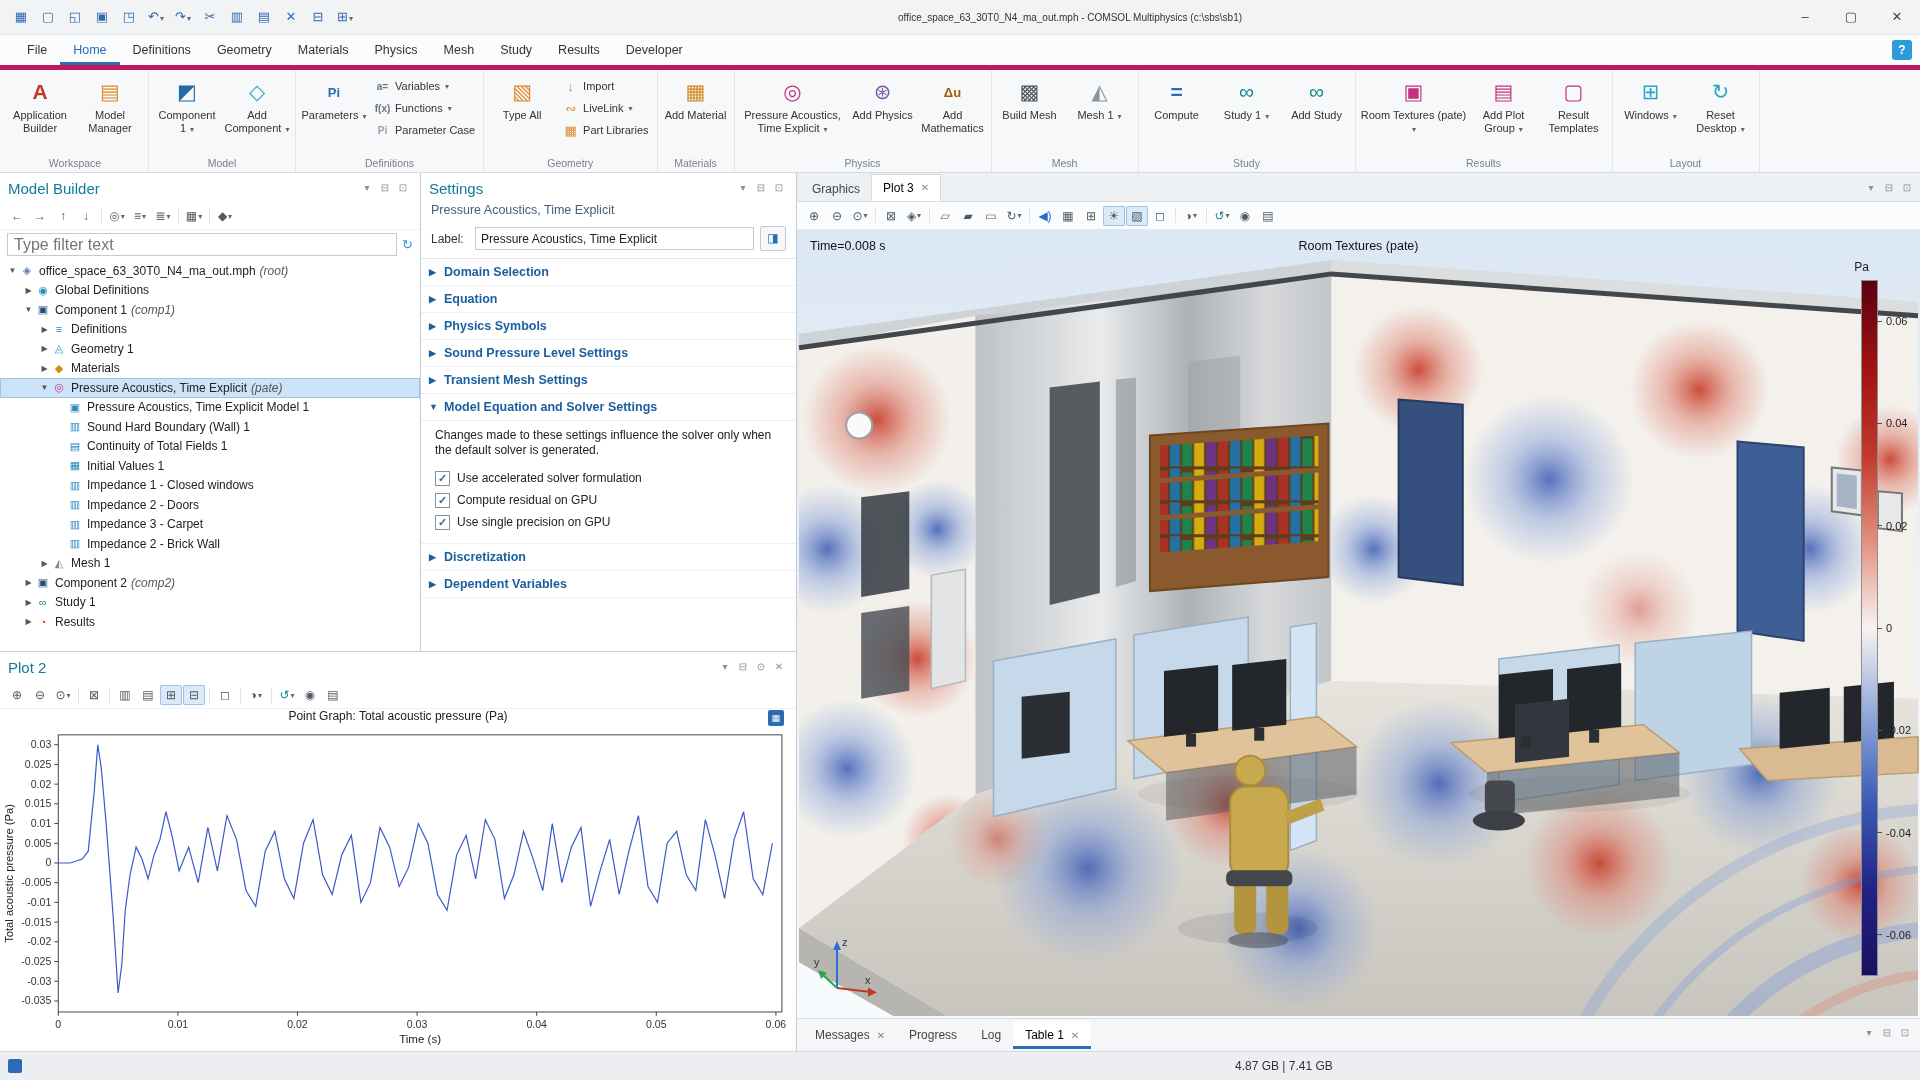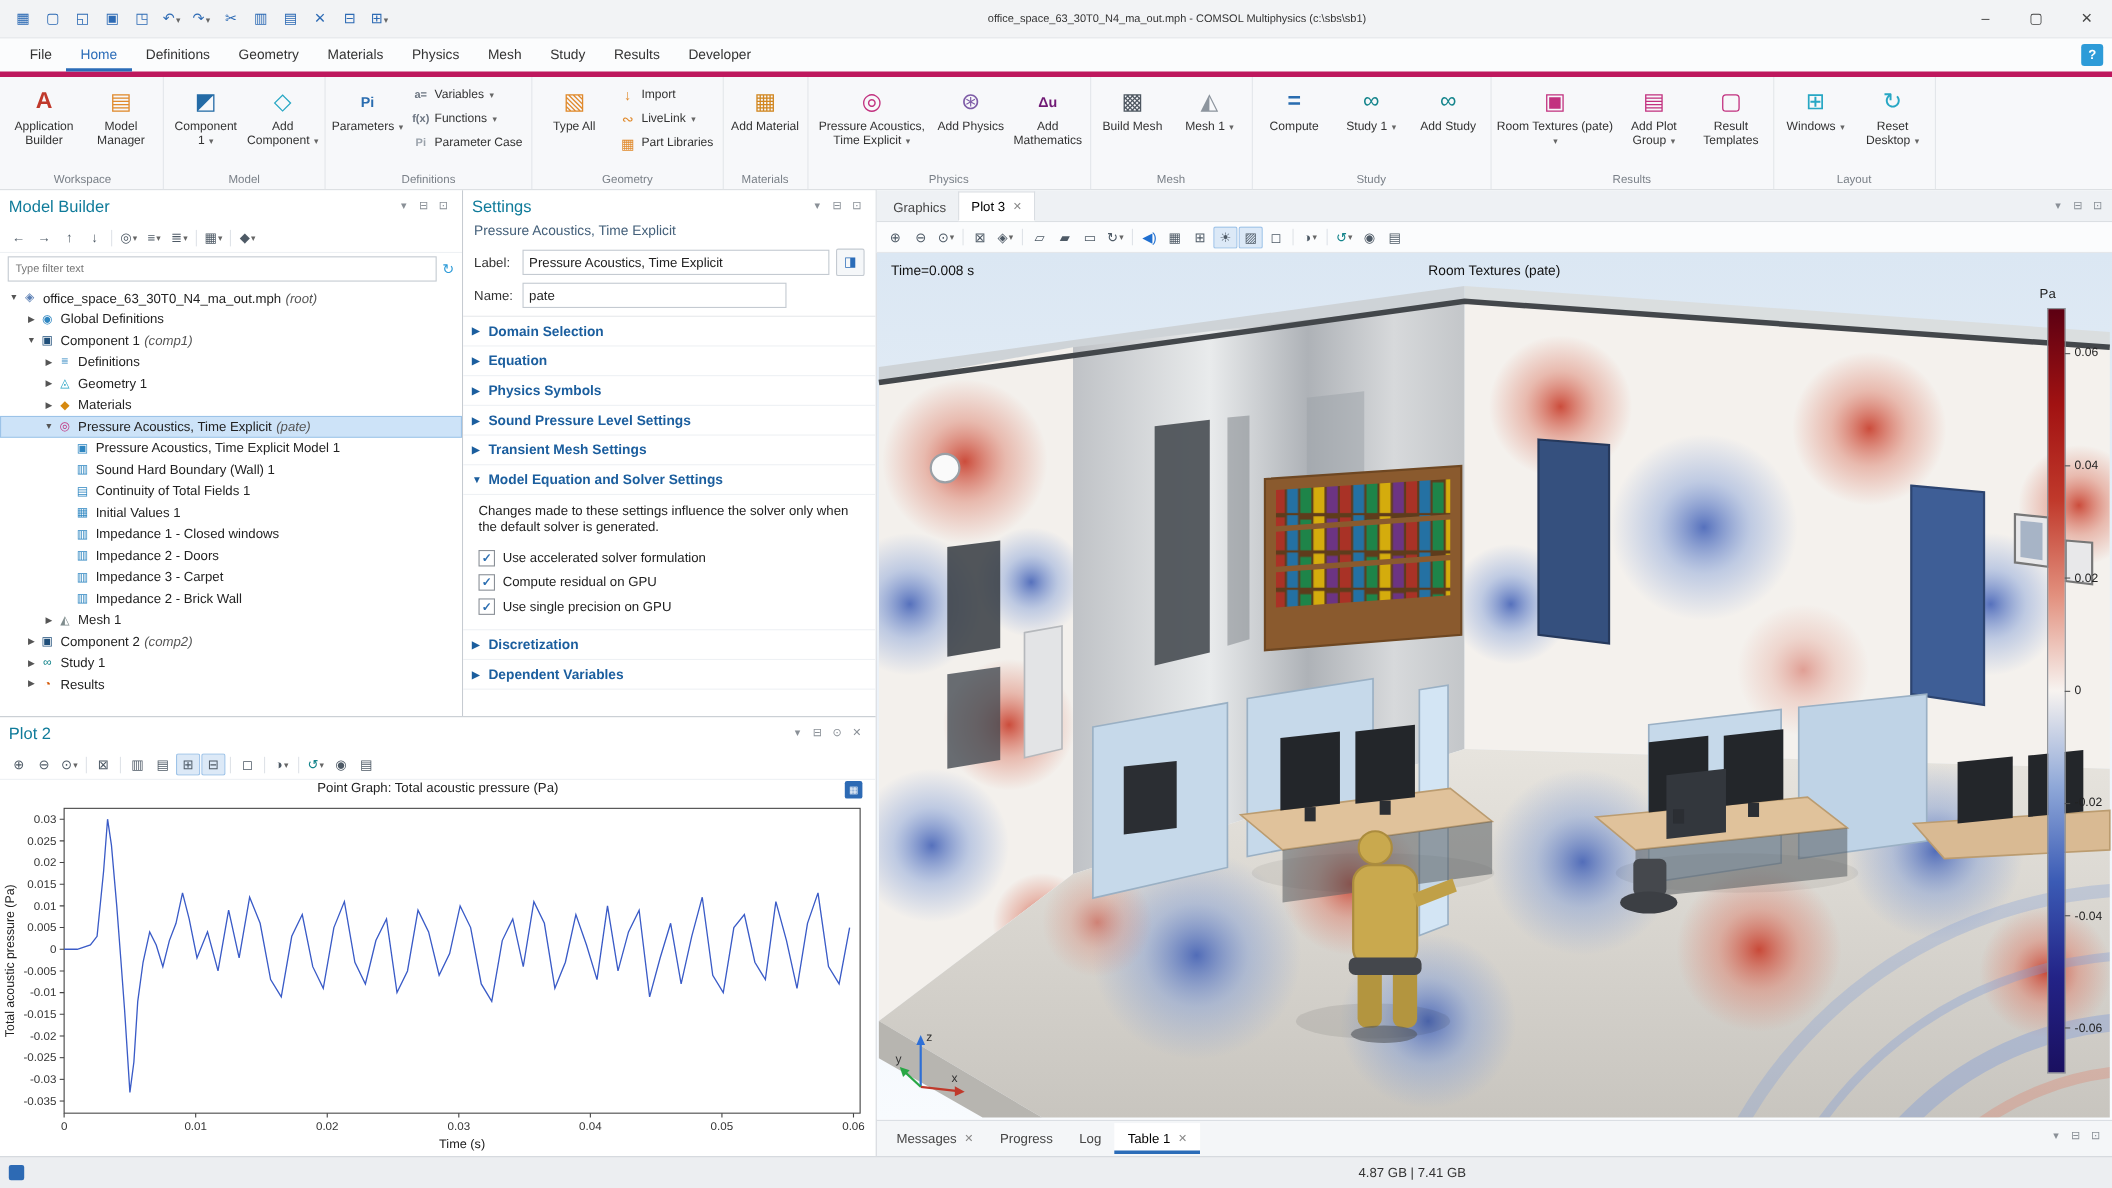--- a/index.html
+++ b/index.html
@@ -48,21 +48,21 @@
   .spacer{flex:1;}
   .phicon{width:18px;height:18px;line-height:18px;text-align:center;color:#8a9097;font-size:10px;}
 
   .tb{display:flex;align-items:center;gap:1px;padding:0 6px;flex:none;}
   .mb-toolbar,.p2-toolbar{height:26px;border-bottom:1px solid #eef1f4;}
   .tb-icon{min-width:20px;height:20px;display:flex;align-items:center;justify-content:center;color:#4e5a66;font-size:12px;border-radius:2px;padding:0 1px;}
   .tb-icon.pressed{background:#dce9f7;box-shadow:inset 0 0 0 1px #9ec3e8;}
   .tb-sep{width:1px;height:15px;background:#dfe3e8;margin:0 3px;}
 
   .mb-filter{display:flex;align-items:center;gap:5px;padding:3px 7px;flex:none;}
-  .mb-filter input{flex:1;height:21px;border:1px solid #c4cad1;padding:0 6px;font-size:10px;color:#555;font-family:inherit;}
+  .mb-filter input{flex:1;height:21px;border:1px solid #c4cad1;padding:0 6px;font-size:16px;color:#555;font-family:inherit;}
   .refresh-icon{color:#2d9bd8;font-size:13px;}
 
   .tree{flex:1;overflow:hidden;padding-top:2px;font-size:12px;}
   .tree-row{display:flex;align-items:center;height:19.5px;white-space:nowrap;}
   .tree-row.selected{background:#cde3f8;box-shadow:inset 0 0 0 1px #9cc3e8;}
   .tree-arrow{width:13px;text-align:center;color:#555;font-size:8px;flex:none;}
   .tree-icon{width:16px;text-align:center;font-size:11px;margin-right:4px;flex:none;}
   .tree-suffix{font-style:italic;color:#555;margin-left:4px;}
 
   
@@ -256,21 +256,21 @@
         <div class="rgroup-items">
           <div class="ritem-large wide">
             <span class="ritem-icon " style="color:#c2317f;">◎</span>
             <span class="ritem-label">Pressure Acoustics, Time Explicit <span class="dd">▾</span></span>
           </div>
           <div class="ritem-large">
             <span class="ritem-icon " style="color:#7d5ba6;">⊛</span>
             <span class="ritem-label">Add Physics</span>
           </div>
           <div class="ritem-large">
-            <span class="ritem-icon multi " style="color:#701a75;">Δu</span>
+            <span class="ritem-icon multi " style="color:#a16207;">Δu</span>
             <span class="ritem-label">Add Mathematics</span>
           </div>
         </div>
         <div class="rgroup-label">Physics</div>
       </div>
       <div class="rgroup">
         <div class="rgroup-items">
           <div class="ritem-large">
             <span class="ritem-icon " style="color:#4e5761;">▩</span>
             <span class="ritem-label">Build Mesh</span>
@@ -474,24 +474,20 @@
                 <span class="phicon">▾</span>
                 <span class="phicon">⊟</span>
                 <span class="phicon">⊡</span>
               </span>
           </div>
           <div class="set-subtitle">Pressure Acoustics, Time Explicit</div>
           <div class="form-row">
             <label>Label:</label>
             <input class="inp-label" value="Pressure Acoustics, Time Explicit" style="">
             <span class="mini-btn">◨</span>
-          </div>
-          <div class="form-row">
-            <label>Name:</label>
-            <input class="inp-name" value="pate" style="">
           </div>
           <div class="sections" id="sections">
               <div class="section-header">
                 <span class="sec-arrow">▶</span>
                 <span>Domain Selection</span>
               </div>
               <div class="section-header">
                 <span class="sec-arrow">▶</span>
                 <span>Equation</span>
               </div>

